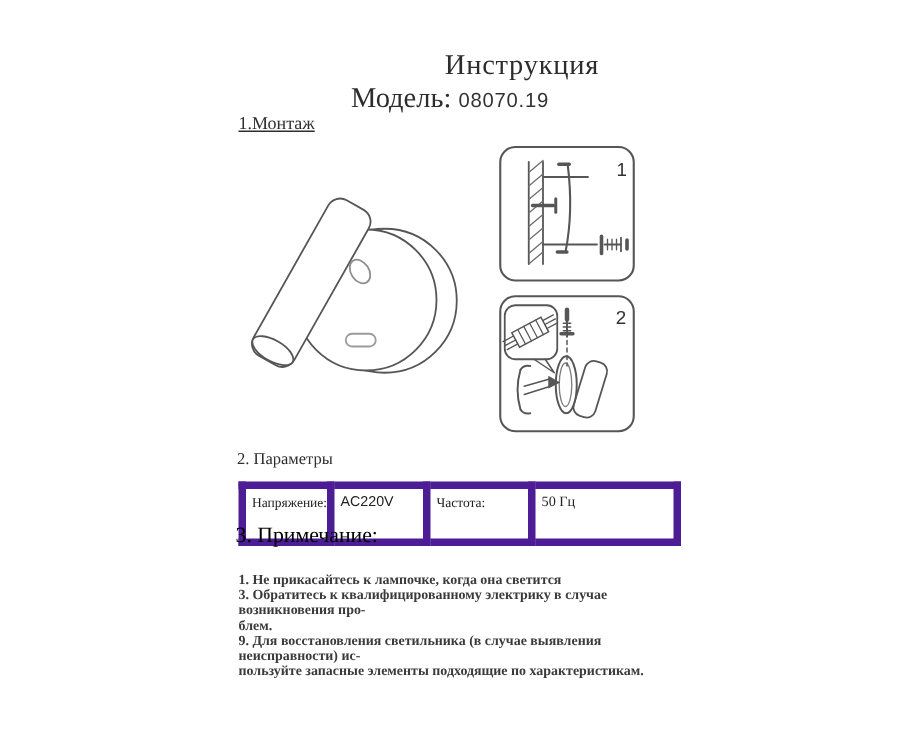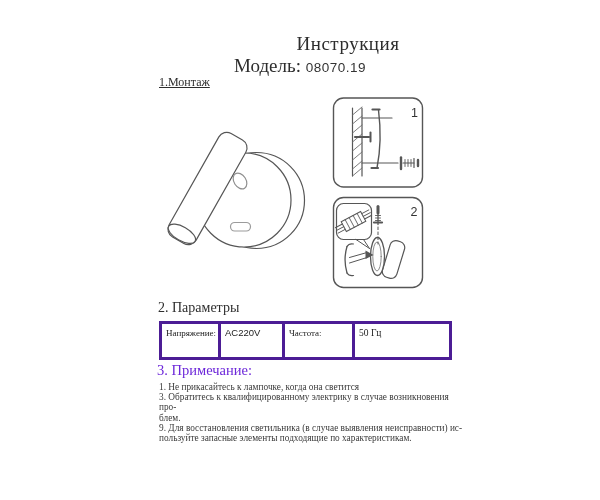--- a/index.html
+++ b/index.html
@@ -13,38 +13,38 @@
   }
   .model-line {
     position:absolute; top:55px; left:0; width:600px; text-align:center;
     font-size:19px; color:#2d2d2d;
   }
   .model-value {
     font-family:"Liberation Sans", sans-serif; font-size:13.5px; color:#333;
     letter-spacing:0.5px;
   }
   .h-montage { position:absolute; left:159px; top:75px;  font-size:12px;   color:#2e2e2e;text-decoration:underline; }
-  .h-params  { position:absolute; left:158px; top:300px; font-size:14px; color:#2e2e2e; }
-  .h-notes   { position:absolute; left:157px; top:362px; font-size:14.5px; color:#6d28d9; }
+  .h-params  { position:absolute; left:158px; top:300px; font-size:11px; color:#2e2e2e; }
+  .h-notes   { position:absolute; left:157px; top:349px; font-size:14.5px; color:#000000; }
   .figures   { position:absolute; left:150px; top:93px; width:300px; height:200px; }
   .params-table {
     position:absolute; left:159px; top:321px; width:290px;
     border-collapse:collapse; table-layout:fixed;
   }
   .params-table td {
-    border:3px solid #4c1d95; height:17px; padding:0 2px 16px 4px;
+    border:5px solid #4c1d95; height:17px; padding:0 2px 16px 4px;
     vertical-align:middle; white-space:nowrap; overflow:hidden; color:#222;
   }
   .t-lbl        { font-family:"Liberation Serif", serif; font-size:9px; }
   .t-val        { font-family:"Liberation Sans", sans-serif; font-size:9.5px; }
   .t-val--serif { font-family:"Liberation Serif", serif; font-size:9.5px;margin-top:40px; }
   .t-val--small { font-family:"Liberation Sans", sans-serif; font-size:7.5px; letter-spacing:0.2px; }
   .notes {
     position:absolute; left:159px; top:382px; width:304px;
-    font-family:"Liberation Serif", serif; font-weight:400;
+    font-family:"Liberation Serif", serif; font-weight:700;
     font-size:9.3px; line-height:10.2px; color:#3a3a3a;
   }
   .note-item { white-space:pre-line; }
 </style>
 </head>
 <body>
 
 <div class="page">
 
   <div class="title">Инструкция</div>

